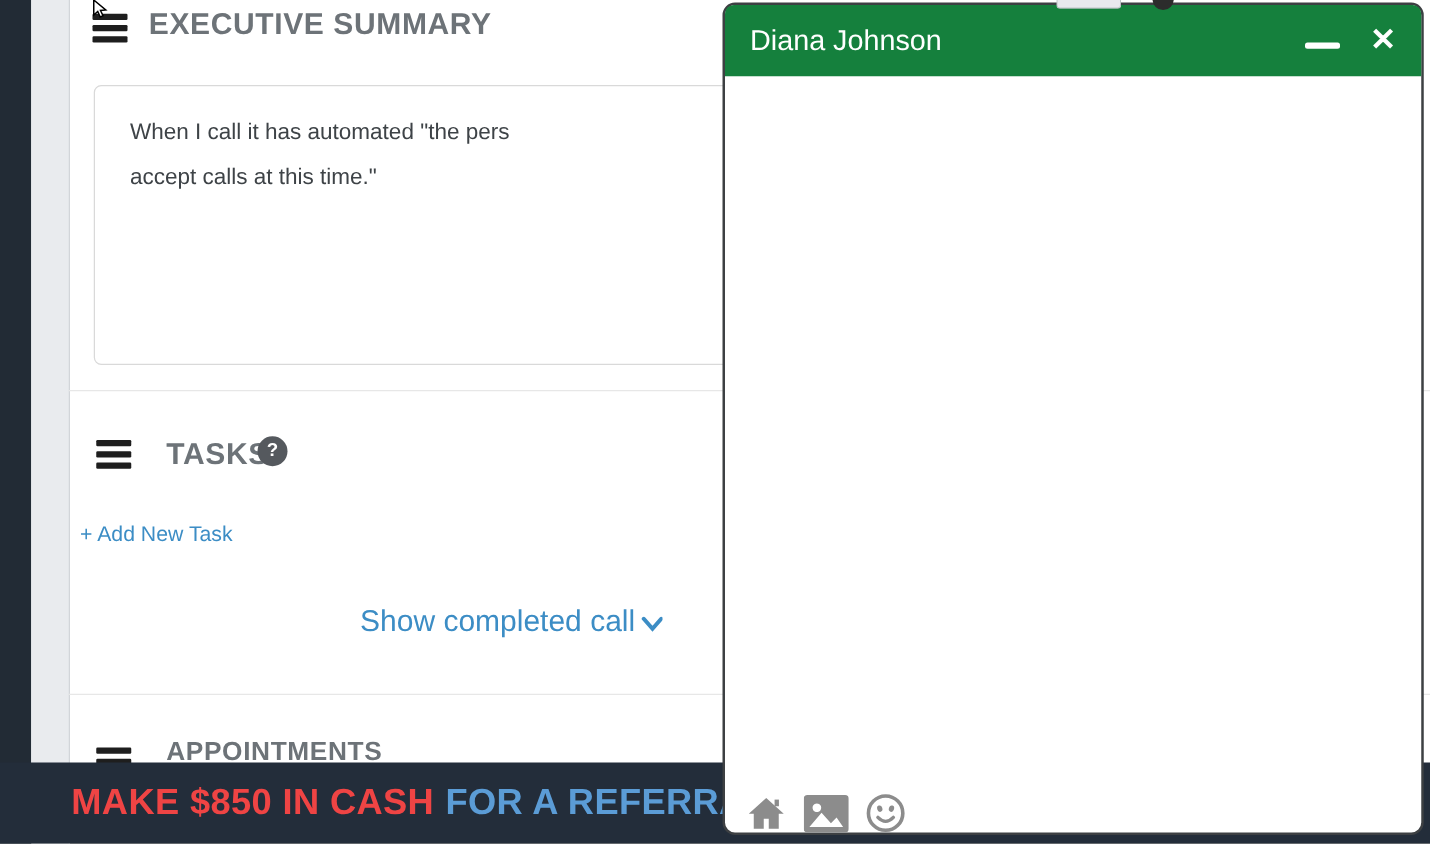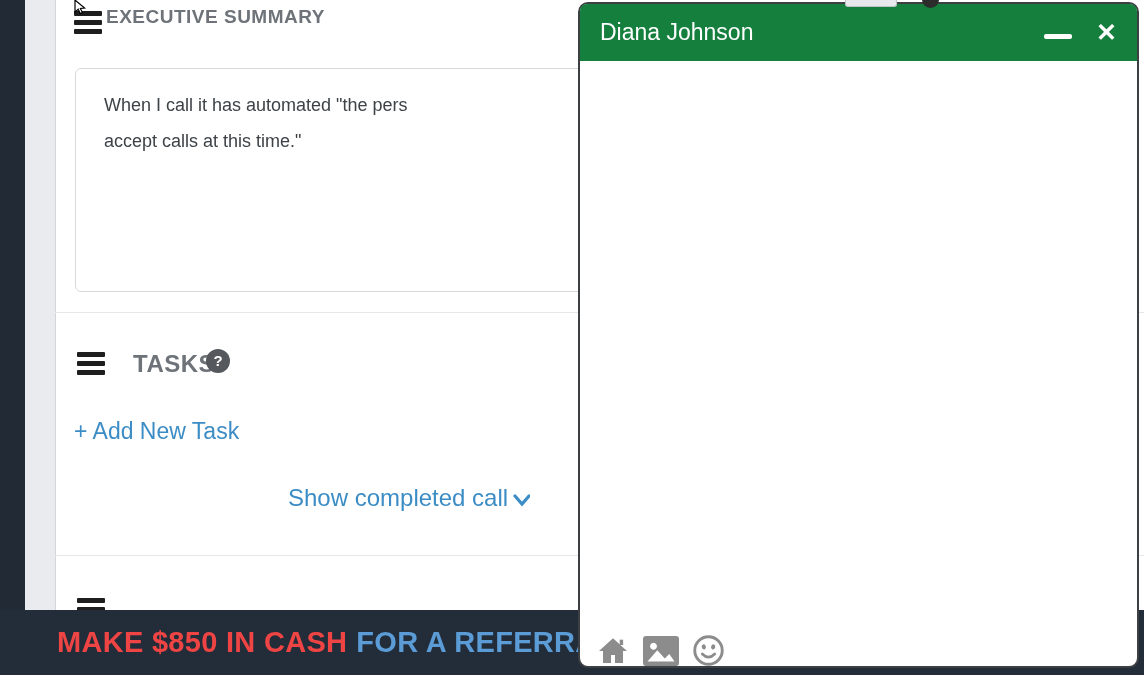--- a/index.html
+++ b/index.html
@@ -76,49 +76,50 @@
 
   <svg class="cursor" width="13" height="16" viewBox="0 0 13 16">
     <path d="M1 0 L1 12 L4.2 9.2 L6.2 13.6 L8.4 12.6 L6.4 8.4 L10.6 8 Z" fill="#ffffff" stroke="#000000" stroke-width="1.2"></path>
   </svg>
 
   <div class="hamburger" style="left:74px;top:11px;">
     <div class="bar"></div>
       <div class="bar"></div>
       <div class="bar"></div>
   </div>
-  <div class="section-title" style="left:106px;top:6px;font-size:19px;">EXECUTIVE SUMMARY</div>
+  <div class="section-title" style="left:119px;top:6px;font-size:24px;">EXECUTIVE SUMMARY</div>
 
   <div class="summary-box"></div>
   <div class="summary-line" style="top:95px;">When I call it has automated "the pers</div>
   <div class="summary-line" style="top:131px;">accept calls at this time."</div>
 
   <div class="divider" style="top:312px;"></div>
 
   <div class="hamburger" style="left:77px;top:352px;">
     <div class="bar"></div>
       <div class="bar"></div>
       <div class="bar"></div>
   </div>
   <div class="section-title" style="left:133px;top:350px;font-size:24px;">TASKS</div>
   <div class="help-badge">?</div>
 
-  <div class="link-blue" style="left:74px;top:418px;font-size:23px;">+ Add New Task</div>
+  <div class="link-blue" style="left:64px;top:418px;font-size:17px;">+ Add New Task</div>
 
   <div class="link-blue" style="left:288px;top:484px;font-size:24px;"><span>Show completed call</span><svg class="chev" width="18" height="16" viewBox="0 0 18 16">
         <polyline points="3,4 10,12 17,4" fill="none" stroke="#3c8dc5" stroke-width="3.2" stroke-linecap="round"></polyline>
       </svg></div>
 
   <div class="divider" style="top:555px;"></div>
 
   <div class="hamburger" style="left:77px;top:598px;">
     <div class="bar"></div>
       <div class="bar"></div>
       <div class="bar"></div>
   </div>
+  <div class="section-title" style="left:133px;top:590px;font-size:21px;">APPOINTMENTS</div>
 
   <div class="banner">
     <div class="banner-text"><span class="white">MAKE $850 IN CASH</span><span class="accent">FOR A REFERRAL</span></div>
   </div>
 
   <div class="chat">
     <div class="chat-header">
       <div class="chat-title">Diana Johnson</div>
       <div class="chat-spacer"></div>
       <div class="min-btn"></div>

